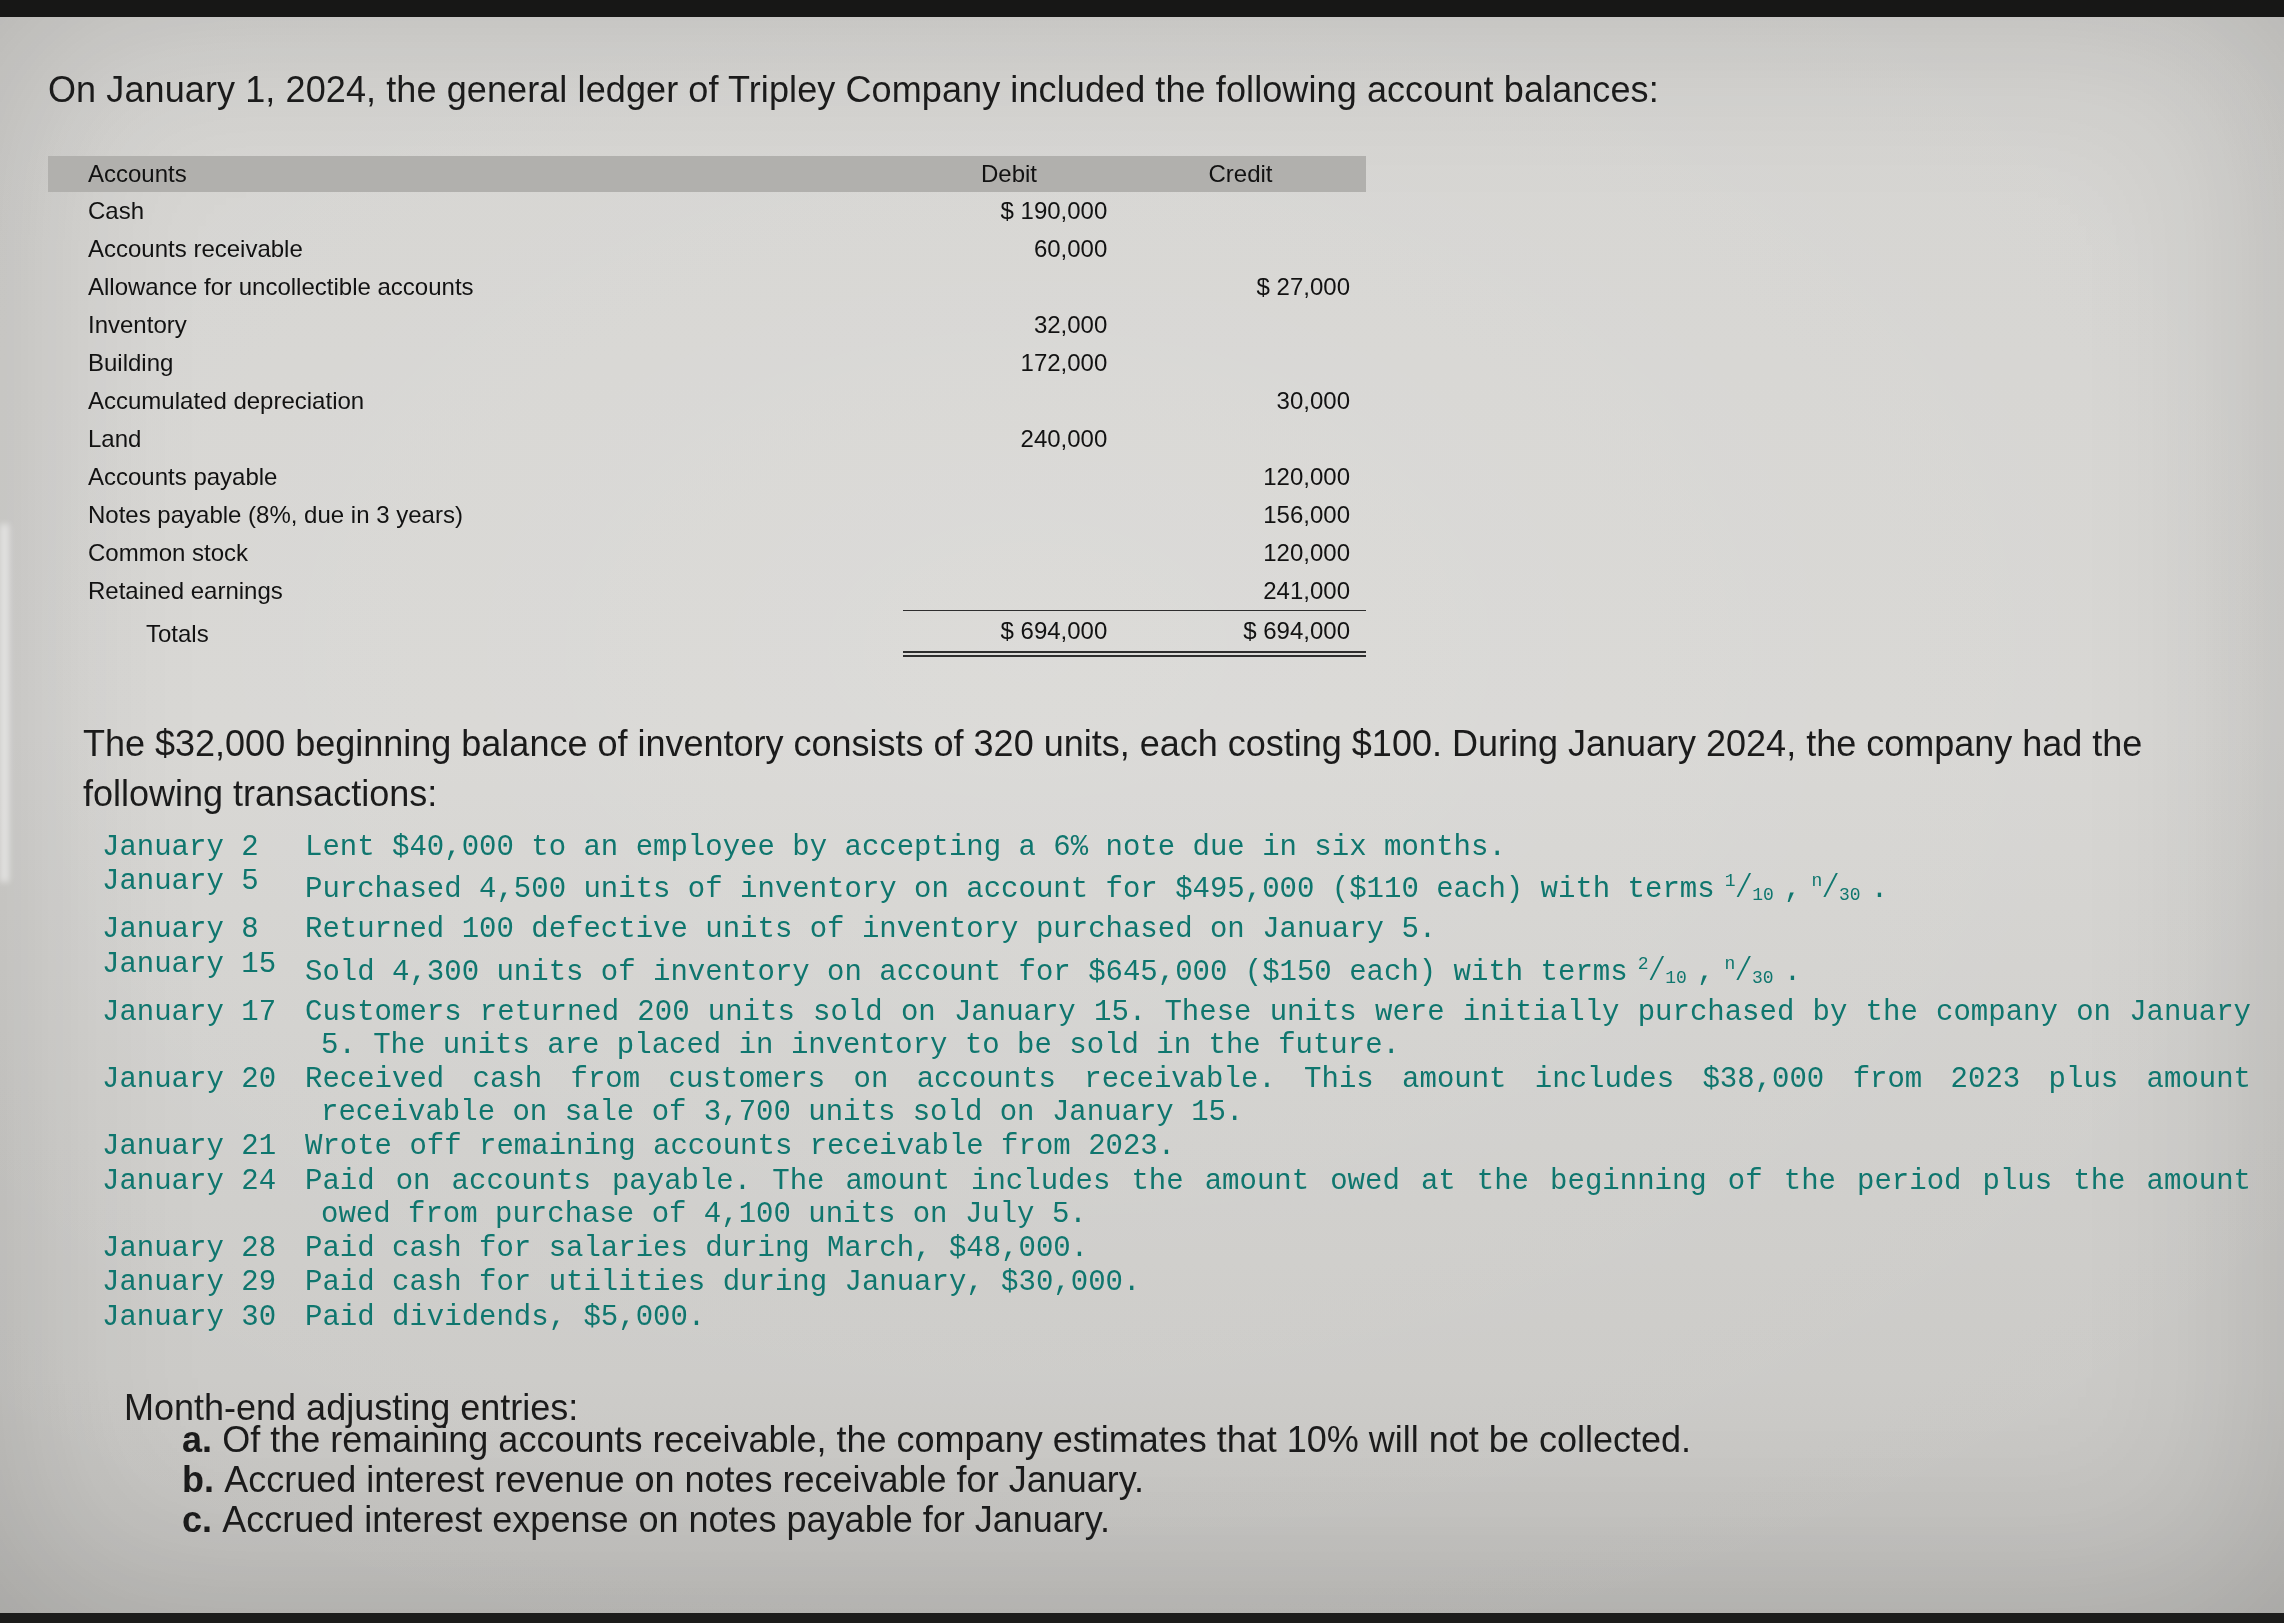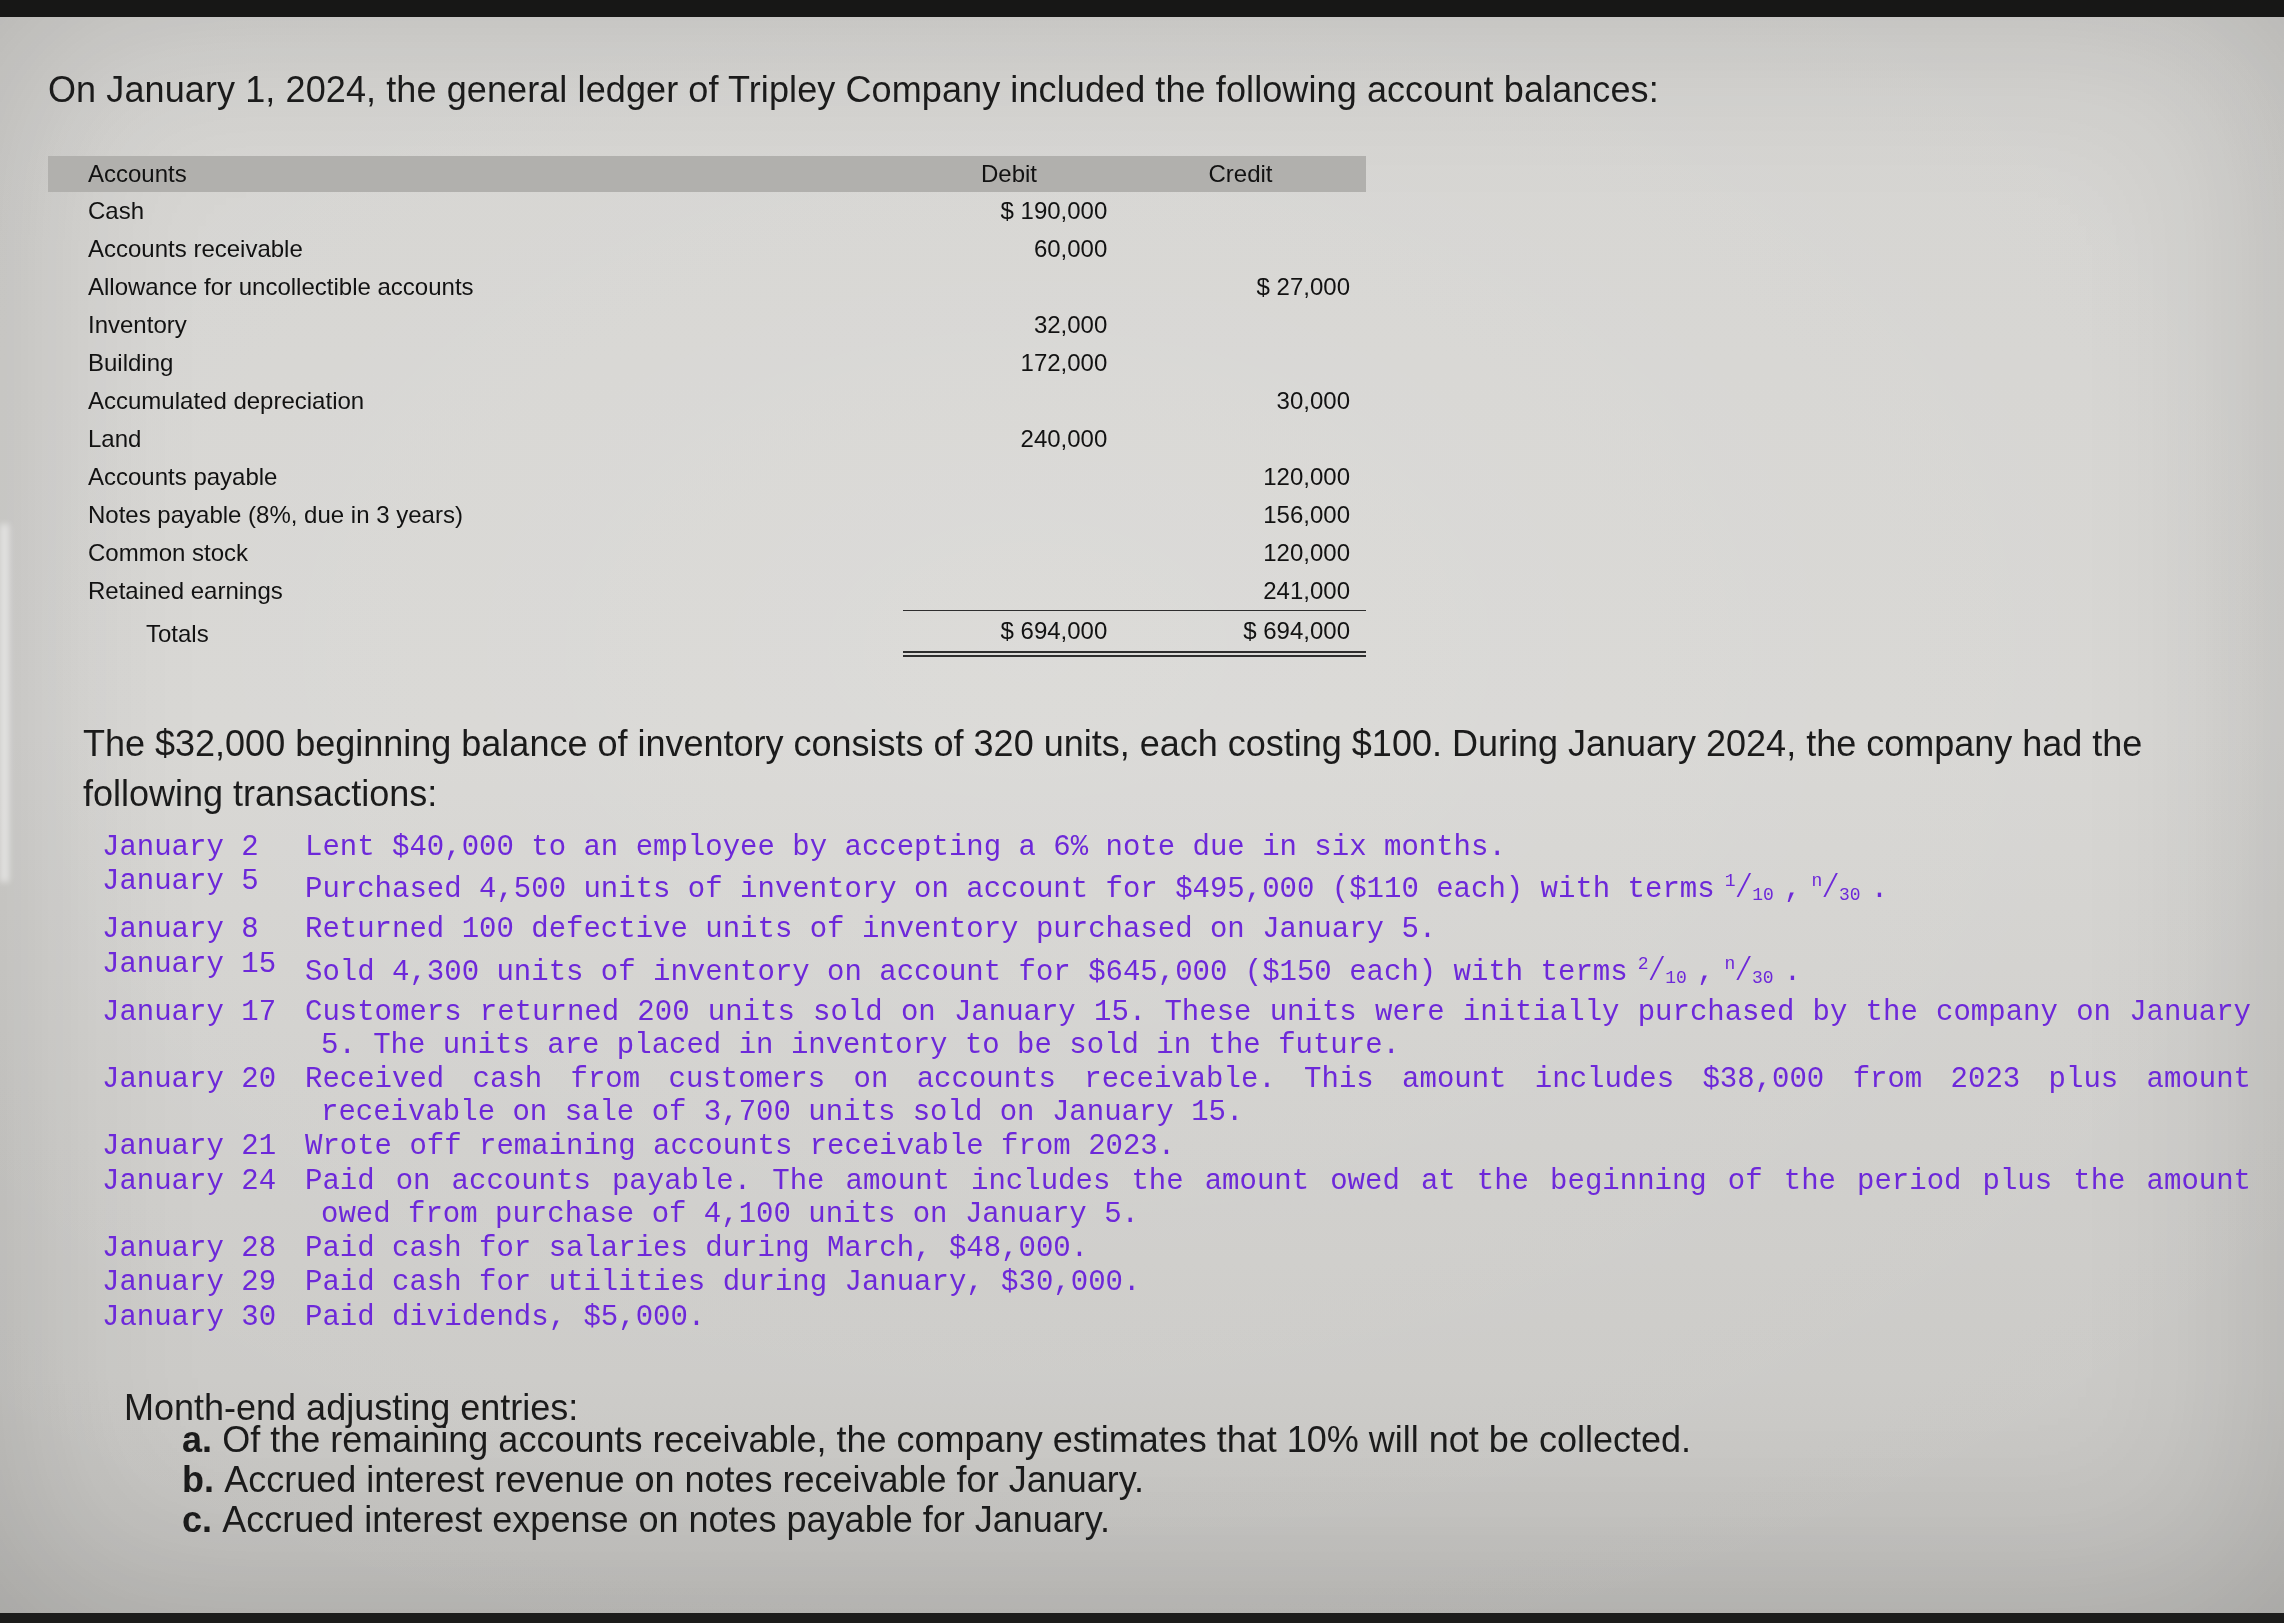--- a/index.html
+++ b/index.html
@@ -35,21 +35,21 @@
     align-self:stretch;display:flex;align-items:center;justify-content:flex-end;
     border-top:1.9px solid #2e2e2e;border-bottom:6.4px double #2e2e2e;
   }
   .ltot .c-deb{padding-right:7.7px;}
   .ltot .c-cre{padding-right:16px;}
 
   .invnote{position:absolute;left:83px;top:707px;width:2096px;font-size:36px;line-height:50px;margin-top:12px;}
 
   .txs{
     position:absolute;left:102px;top:831px;
-    font-family:"Liberation Mono","DejaVu Sans Mono",monospace;font-size:29px;line-height:33px;color:#6d28d9;
+    font-family:"Liberation Mono","DejaVu Sans Mono",monospace;font-size:29px;line-height:33px;color:#0f766e;
   }
   .tx{display:flex;margin-bottom:1.3px;}
   .tx-date{width:203px;flex:0 0 203px;white-space:nowrap;}
   .tx-text{width:1930px;padding-left:16px;text-indent:-16px;text-align:justify;}
   .frac{display:inline-block;margin:0 10.2px;text-indent:0;}
   .fnum{font-size:.62em;vertical-align:.62em;}
   .fsl{font-size:1.25em;margin:0 -2.6px;}
   .fden{font-size:.62em;vertical-align:-.15em;}
 
   .adj-title{position:absolute;left:124px;top:1387px;font-size:36px;}
@@ -160,21 +160,21 @@
   <div class="tx">
     <div class="tx-date">January 20</div>
     <div class="tx-text">Received cash from customers on accounts receivable. This amount includes $38,000 from 2023 plus amount receivable on sale of 3,700 units sold on January 15.</div>
   </div>
   <div class="tx">
     <div class="tx-date">January 21</div>
     <div class="tx-text">Wrote off remaining accounts receivable from 2023.</div>
   </div>
   <div class="tx">
     <div class="tx-date">January 24</div>
-    <div class="tx-text">Paid on accounts payable. The amount includes the amount owed at the beginning of the period plus the amount owed from purchase of 4,100 units on January 5.</div>
+    <div class="tx-text">Paid on accounts payable. The amount includes the amount owed at the beginning of the period plus the amount owed from purchase of 4,100 units on July 5.</div>
   </div>
   <div class="tx">
     <div class="tx-date">January 28</div>
     <div class="tx-text">Paid cash for salaries during March, $48,000.</div>
   </div>
   <div class="tx">
     <div class="tx-date">January 29</div>
     <div class="tx-text">Paid cash for utilities during January, $30,000.</div>
   </div>
   <div class="tx">

